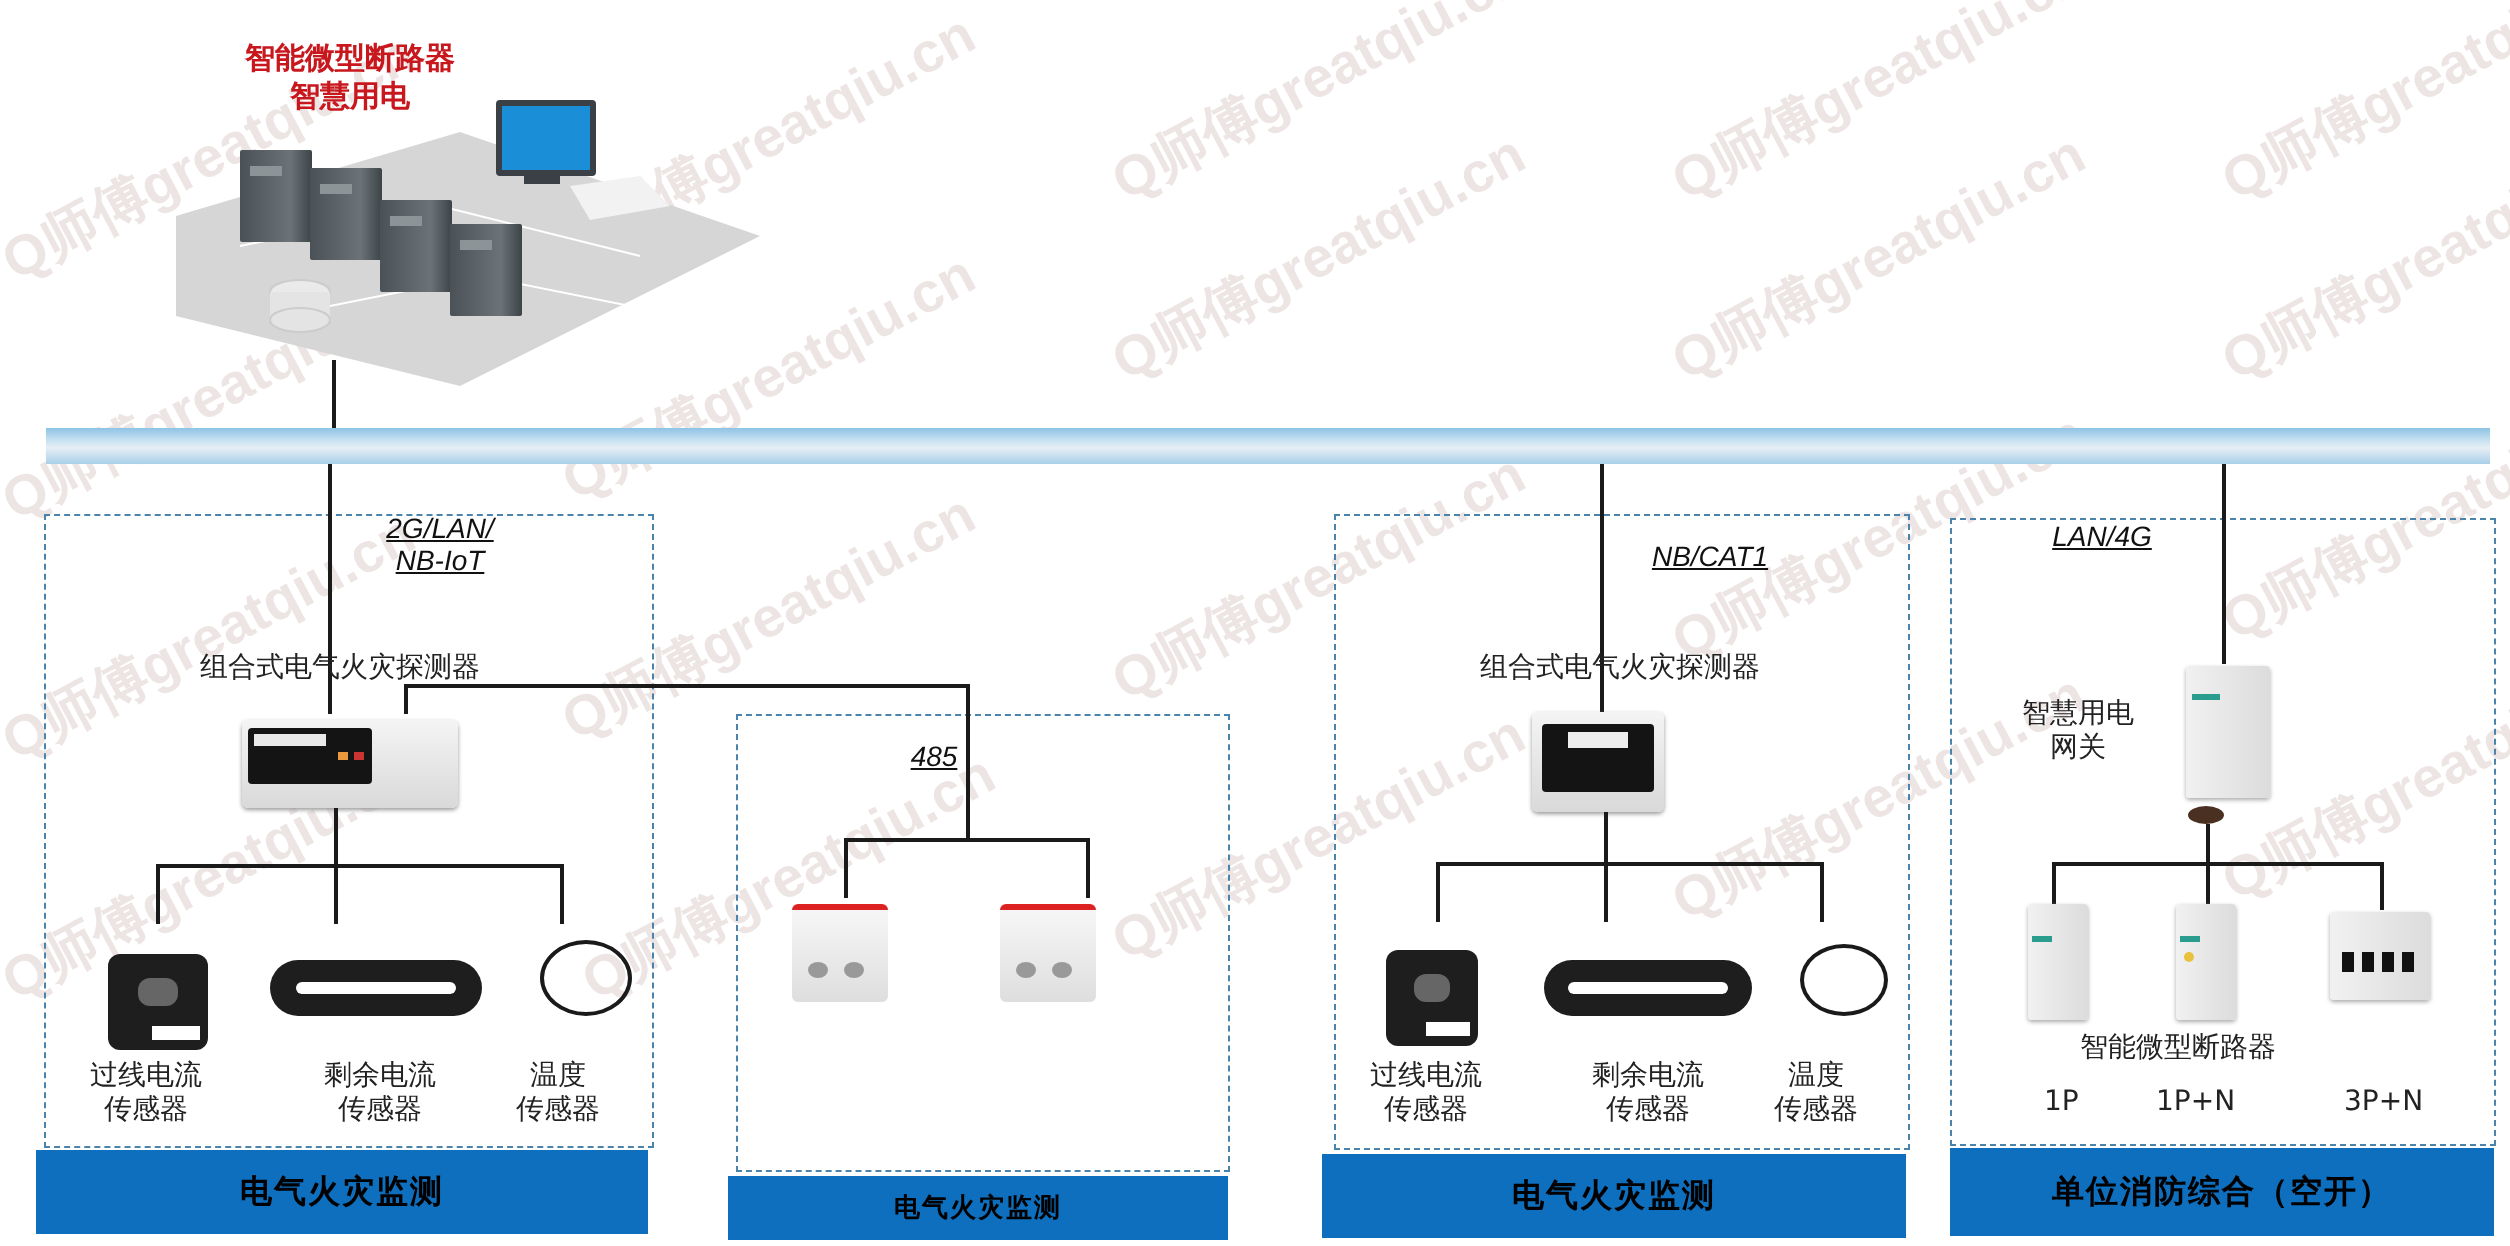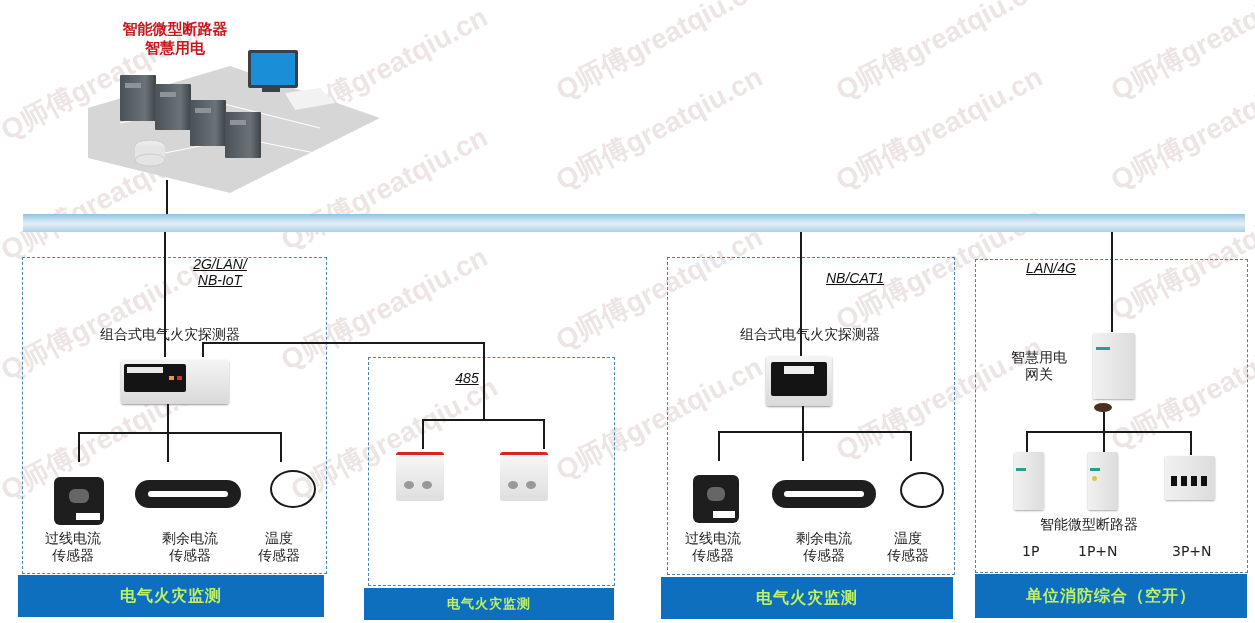--- a/index.html
+++ b/index.html
@@ -4,21 +4,21 @@
 <style>
   html, body { margin:0; padding:0; }
   body { width:1255px; height:623px; position:relative; background:#ffffff; overflow:hidden;
          font-family:"DejaVu Sans","Liberation Sans",sans-serif; color:#222; }
   .abs { position:absolute; }
   .vline { position:absolute; width:1.5px; background:#1a1a1a; }
   .hline { position:absolute; height:1.5px; background:#1a1a1a; }
   .bus { position:absolute; left:23px; top:214px; width:1222px; height:18px;
          background:linear-gradient(to bottom,#8ec3e4 0%,#c9e2f2 35%,#e6eef4 55%,#a9d0ea 100%); }
   .dashbox { position:absolute; border:1.6px dashed #4a84ad; box-sizing:border-box; }
-  .footer { position:absolute; background:#0d6fbe; color:#bef264; font-weight:bold;
+  .footer { position:absolute; background:#0d6fbe; color:#000000; font-weight:bold;
             display:flex; align-items:center; justify-content:center; letter-spacing:1px; }
   .lbl { position:absolute; font-size:14px; color:#222; text-align:center; line-height:17px; white-space:nowrap; }
   .proto { position:absolute; font-style:italic; font-size:14px; color:#111; line-height:16px; text-align:center; font-family:"Liberation Sans",sans-serif;text-decoration:underline; }
   .platform-title { position:absolute; left:118px; top:20px; color:#c8181e; font-weight:bold; font-size:15px; line-height:19px; text-align:center; width:114px; }
   .watermark { position:absolute; color:rgba(200,170,170,0.32); font-size:28px; font-weight:bold; transform:rotate(-28deg); white-space:nowrap; pointer-events:none; font-family:"Liberation Sans",sans-serif; }
   
   .server { position:absolute; width:36px; height:46px; background:linear-gradient(90deg,#4a5257,#6b7378 70%,#3d4448); border-radius:1px; }
   .server::before { content:""; position:absolute; left:5px; top:8px; width:16px; height:5px; background:#8c9498; }
   .detector1 { position:absolute; background:linear-gradient(#f4f4f4,#d9d9d9); border-radius:3px; box-shadow:0 1px 2px #999; }
   .screen { position:absolute; background:#141414; border-radius:2px; }

